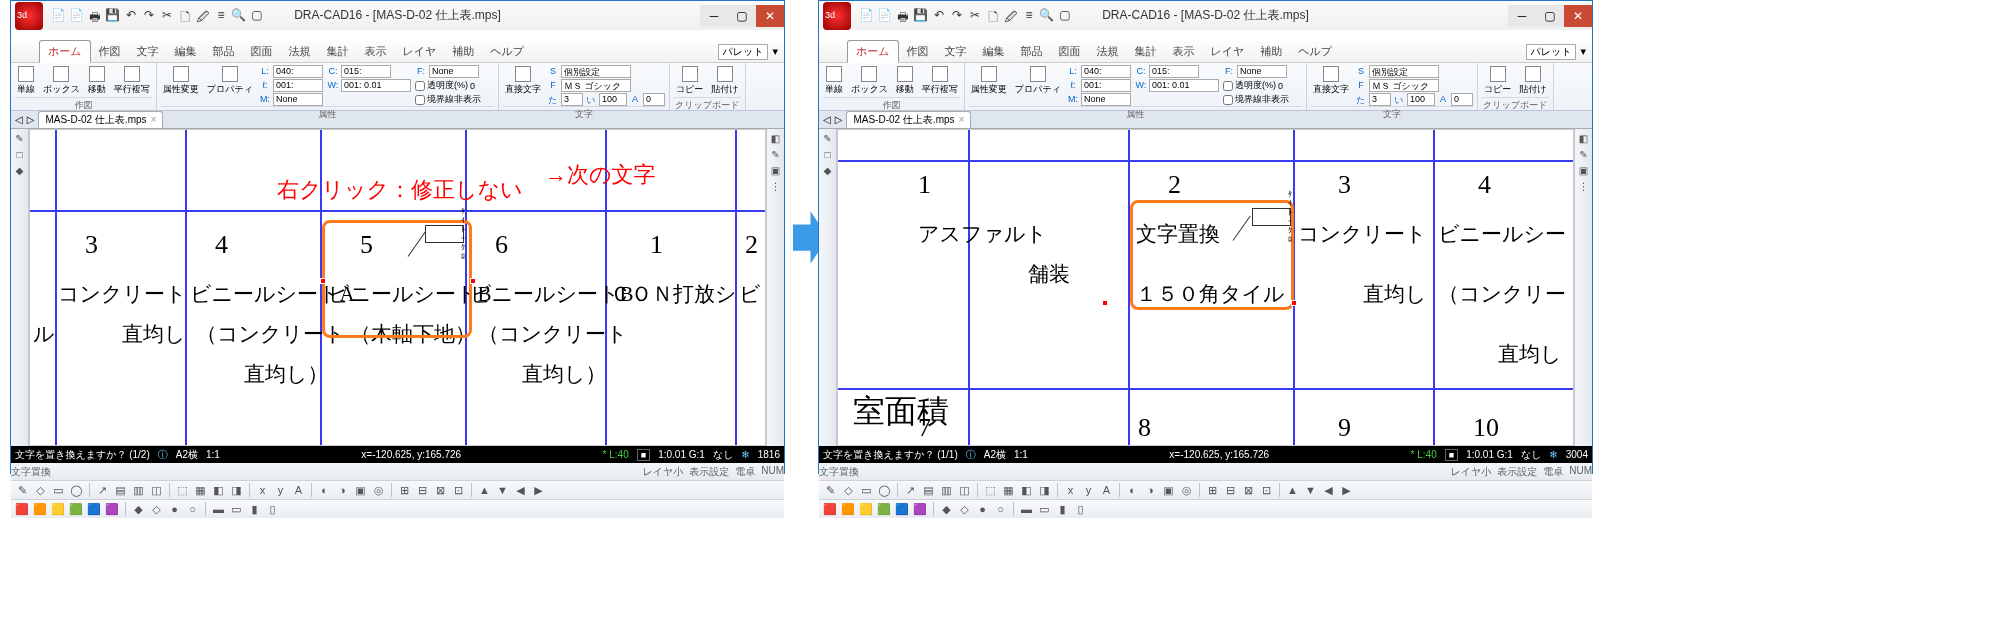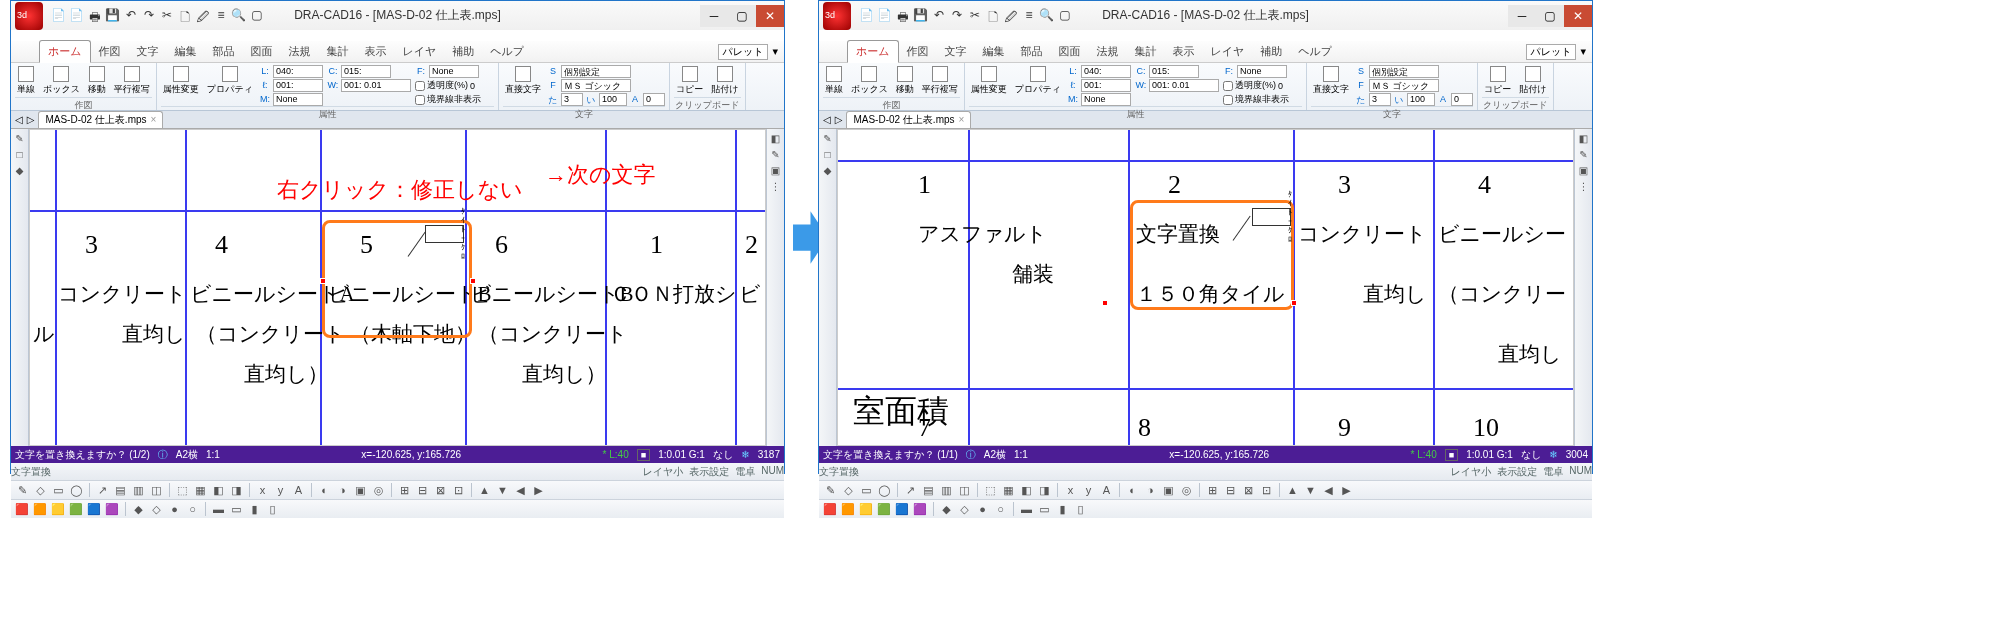--- a/index.html
+++ b/index.html
@@ -53,21 +53,21 @@
 
 .grid-col { position:absolute; top:0; bottom:0; border-left:2px solid #3a3af0;}
 .grid-row { position:absolute; left:0; right:0; border-top:2px solid #3a3af0;}
 .cellnum { position:absolute; font-size:26px; font-family:"MS Mincho",serif;}
 .celltext { position:absolute; font-size:21px; font-family:"MS Mincho",serif; white-space:nowrap;}
 .sel-rect { position:absolute; border:3px solid #ff7a1a; border-radius:8px;}
 .handle { position:absolute; width:6px; height:6px; background:#f00; border:1px solid #fff;}
 
 .annotation { position:absolute; color:#f00; font-size:22px; font-family:"MS Gothic"; white-space:nowrap;}
 
-.statusbar { height:17px; background:#4c1d95; color:#fff; display:flex; align-items:center; font-size:10px; padding:0 4px; gap:8px;}
+.statusbar { height:17px; background:#000000; color:#fff; display:flex; align-items:center; font-size:10px; padding:0 4px; gap:8px;}
 .statusbar .seg { display:flex; align-items:center; gap:4px;}
 .statusbar .fill { flex:1;}
 .statusbar .mini { border:1px solid #666; padding:0 3px; font-size:9px;}
 .statusbar .cyan { color:#6cf;}
 .statusbar .green { color:#4c4;}
 
 .status2 { height:17px; background:linear-gradient(#f4f6f9,#e6eaf0); display:flex; align-items:center; font-size:10px; padding:0 0; gap:6px; color:#566;}
 .status2 .r { margin-left:auto; display:flex; gap:6px;}
 
 .toolbar-row { height:19px; background:linear-gradient(#f8f9fb,#e9edf2); border-top:1px solid #ccd3dc; display:flex; align-items:center; gap:3px; padding:0 4px; font-size:11px;}
@@ -311,21 +311,21 @@
     <div class="seg">A2横</div>
     <div class="seg">1:1</div>
     <div class="fill"></div>
     <div class="seg">x=-120.625, y:165.726</div>
     <div class="fill"></div>
     <div class="seg green">* L:40</div>
     <div class="seg mini">■</div>
     <div class="seg">1:0.01 G:1</div>
     <div class="seg">なし</div>
     <div class="seg cyan">❄</div>
-    <div class="seg">3187</div>
+    <div class="seg">1816</div>
   </div>
   <div class="status2">
     <span>文字置換</span>
     <div class="r">
       <span>レイヤ小</span>
       <span>表示設定</span>
       <span>電卓</span>
       <span>NUM</span>
     </div>
   </div>
@@ -569,21 +569,21 @@
       <div class="grid-col" style="left:595px"></div>
       <div class="grid-row" style="top:30px"></div>
       <div class="grid-row" style="top:258px"></div>
 
       <div class="cellnum" style="left:80px;top:40px">1</div>
       <div class="cellnum" style="left:330px;top:40px">2</div>
       <div class="cellnum" style="left:500px;top:40px">3</div>
       <div class="cellnum" style="left:640px;top:40px">4</div>
 
       <div class="celltext" style="left:80px;top:90px">アスファルト</div>
-      <div class="celltext" style="left:174px;top:130px">舗装</div>
+      <div class="celltext" style="left:190px;top:130px">舗装</div>
       <div class="celltext" style="left:298px;top:90px">文字置換</div>
       <div class="celltext" style="left:298px;top:150px">１５０角タイル</div>
       <div class="celltext" style="left:460px;top:90px">コンクリート</div>
       <div class="celltext" style="left:525px;top:150px">直均し</div>
       <div class="celltext" style="left:600px;top:90px">ビニールシート</div>
       <div class="celltext" style="left:600px;top:150px">（コンクリート</div>
       <div class="celltext" style="left:660px;top:210px">直均し</div>
 
       <div class="celltext" style="left:15px;top:260px;font-size:32px">室面積</div>
       <div class="cellnum" style="left:80px;top:283px">7</div>

